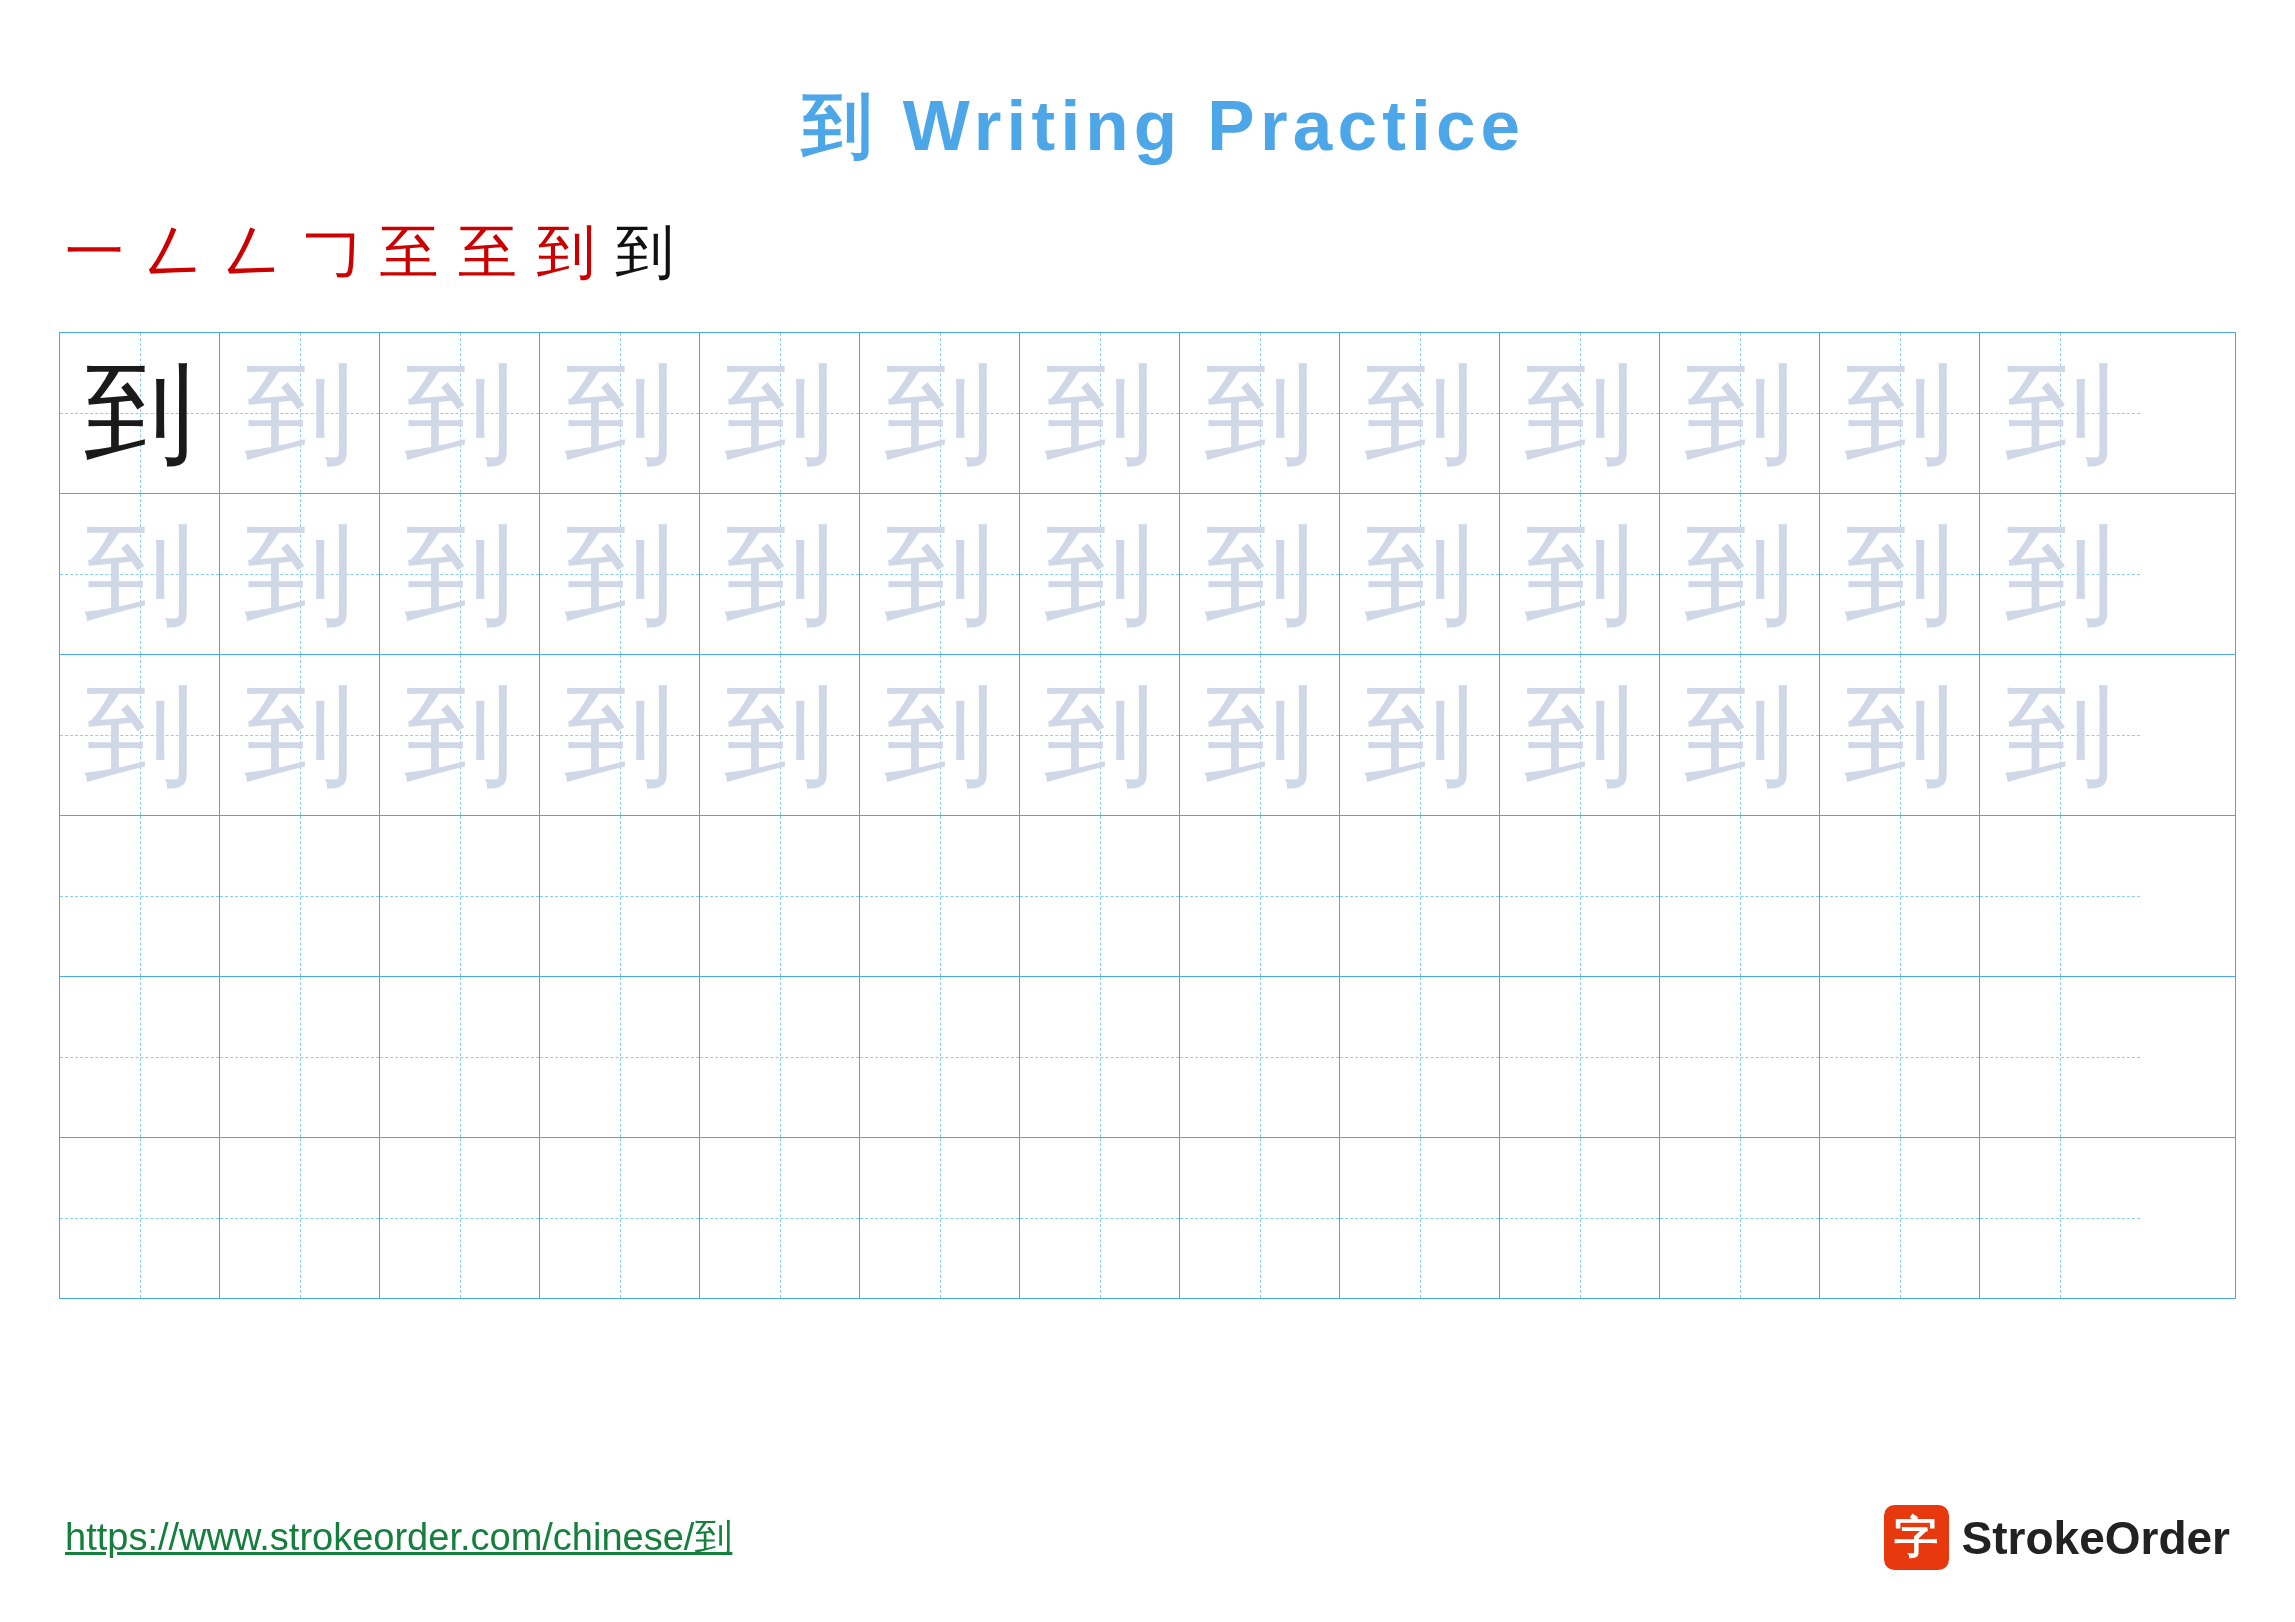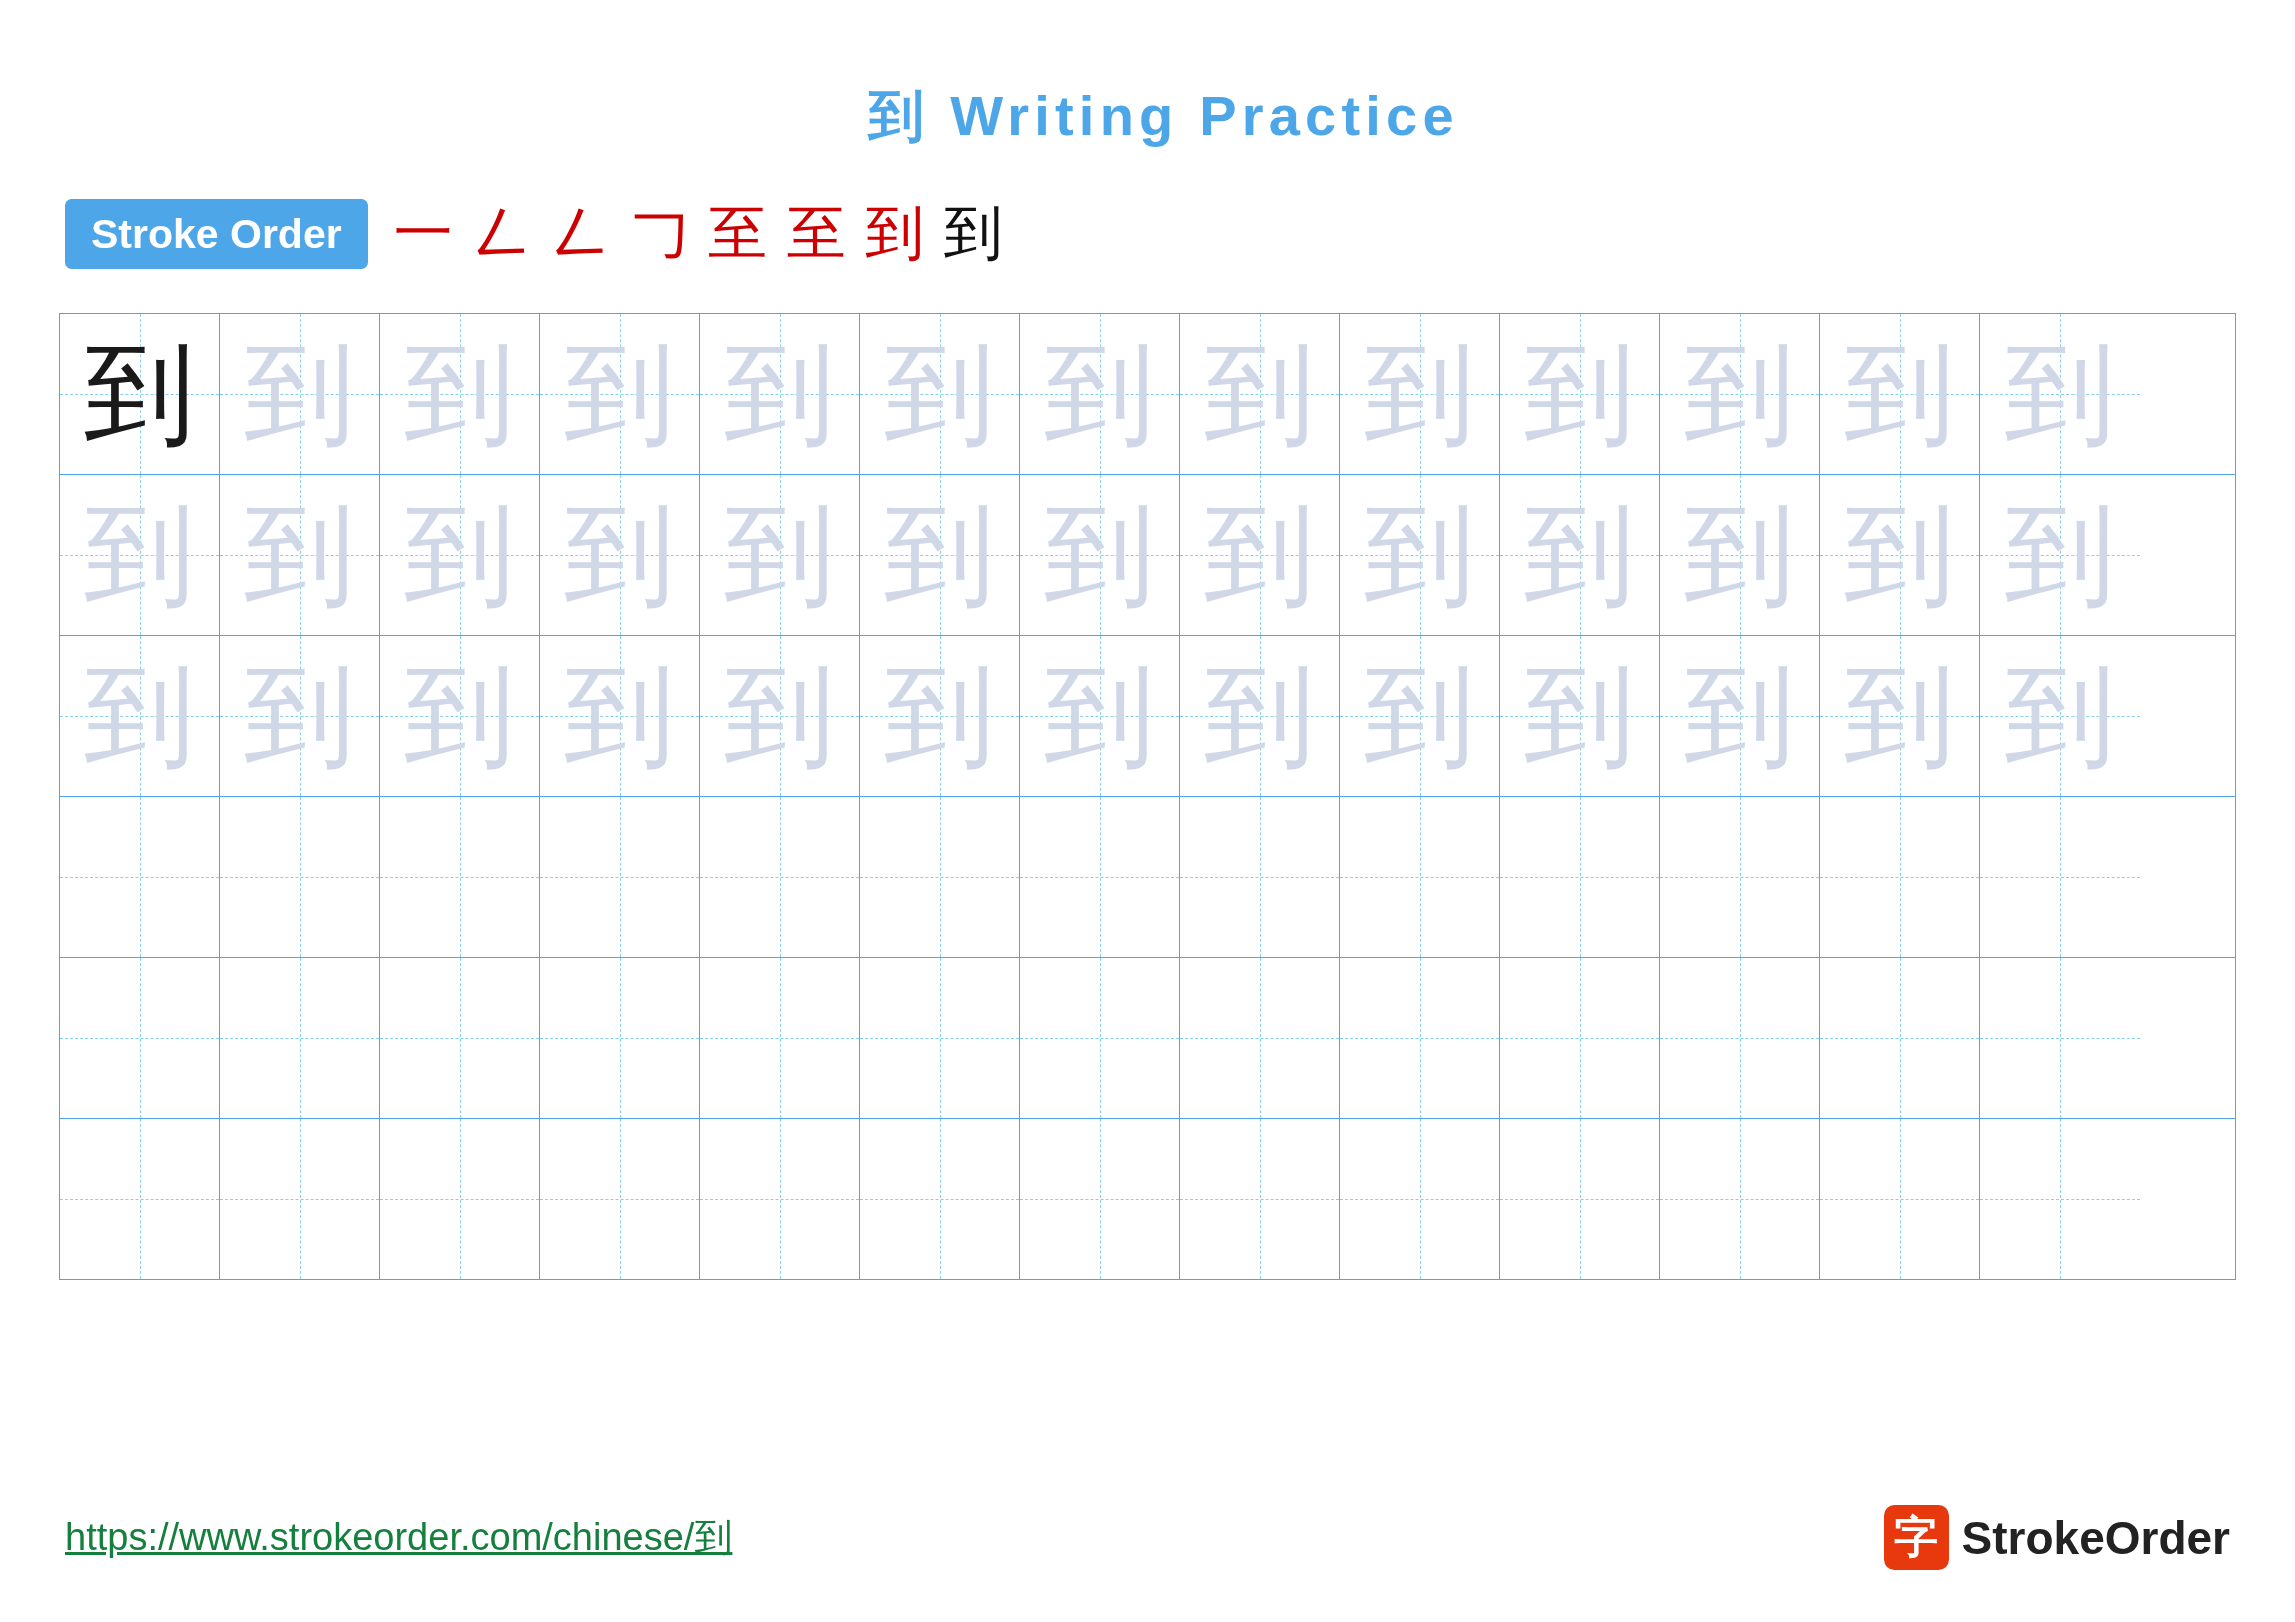--- a/index.html
+++ b/index.html
@@ -9,21 +9,21 @@
       font-family: Arial, sans-serif;
       width: 2295px;
       height: 1622px;
       position: relative;
       overflow: hidden;
     }
 
     .page-title {
       text-align: center;
       padding-top: 79px;
-      font-size: 56px;
+      font-size: 71px;
       color: #4da6e8;
       font-weight: bold;
       letter-spacing: 5.2px;
       margin-left: 32px;
     }
 
     .stroke-order-section {
       display: flex;
       align-items: center;
       padding: 39px 65px 26px 65px;
@@ -162,21 +162,20 @@
       font-size: 44px;
       font-family: 'SimSun', serif;
     }
   </style>
 </head>
 <body>
 
 <div class="page-title">到 Writing Practice</div>
 
 <div class="stroke-order-section">
-  <div class="stroke-order-badge">Stroke Order</div>
   <div class="stroke-steps">
     <span class="stroke-step">一</span>
     <span class="stroke-step" style="font-family:serif;">𠃋</span>
     <span class="stroke-step" style="font-family:serif;">𠃋</span>
     <span class="stroke-step" style="font-family:'SimSun',serif;">𠃌</span>
     <span class="stroke-step" style="font-family:'SimSun',serif;">至</span>
     <span class="stroke-step" style="font-family:'SimSun',serif;">至</span>
     <span class="stroke-step" style="font-family:'SimSun',serif;">到</span>
     <span class="stroke-step-dark" style="font-family:'SimSun',serif;">到</span>
   </div>

